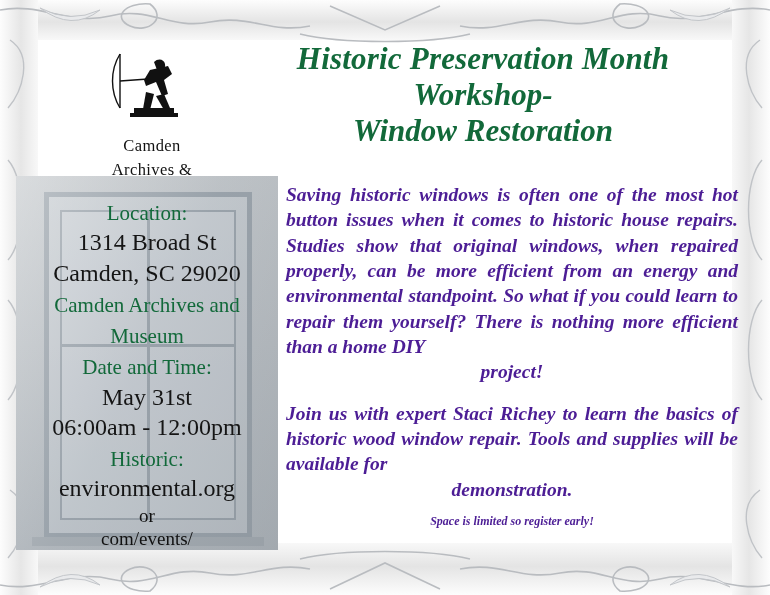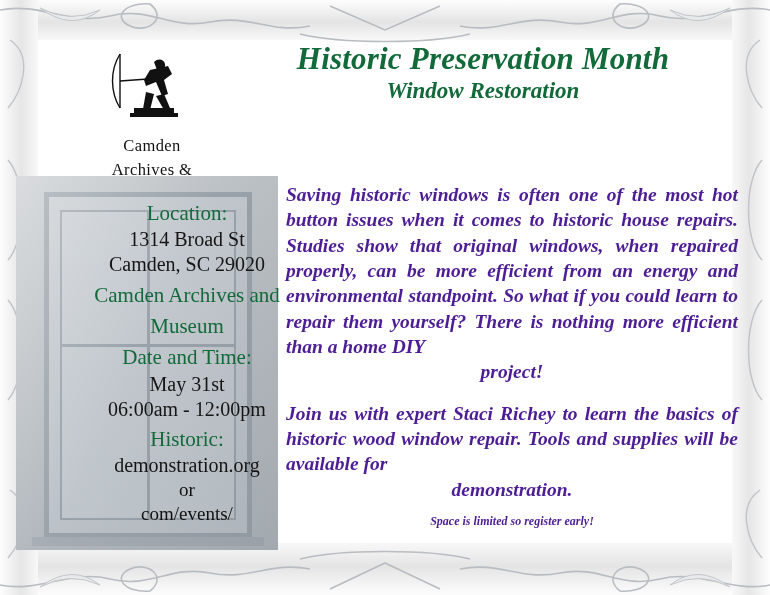--- a/index.html
+++ b/index.html
@@ -64,21 +64,21 @@
     top: 42px;
     width: 510px;
     text-align: center;
     color: #12693a;
     font-family: "Liberation Serif", serif;
     font-style: italic;
     font-weight: bold;
   }
   #title-line1 { font-size: 31px; line-height: 1.12; letter-spacing: .2px; }
   #title-line2 { font-size: 31px; line-height: 1.18; }
-  #title-line3 { font-size: 23px; line-height: 1.18; }
+  #title-line3 { font-size: 31px; line-height: 1.18; }
 
   
   #body-block {
     position: absolute;
     left: 286px;
     top: 182px;
     width: 452px;
     color: #4c1d95;
     font-family: "Liberation Serif", serif;
     font-style: italic;
@@ -125,31 +125,30 @@
   }
 
   #info-block {
     position: absolute;
     left: 16px;
     top: 196px;
     width: 262px;
     text-align: center;
     font-family: "Liberation Serif", serif;
     color: #111111;
-    padding-left: 40px;
   }
   .info-head {
     color: #12693a;
     font-size: 21px;
     line-height: 1.30;
     margin-top: 4px;
   }
   .info-line {
     color: #151515;
-    font-size: 20px;
+    font-size: 24px;
     line-height: 1.26;
   }
   .info-small { font-size: 19px; line-height: 1.22; }
   .info-or { font-size: 19px; line-height: 1.25; }
 </style>
 </head>
 <body>
 
 <div id="poster">
 
@@ -219,20 +218,21 @@
     </svg>
     <div id="logo-text">
       <div>Camden</div>
       <div>Archives &amp;</div>
       <div>Museum</div>
     </div>
   </div>
 
   <div id="title-block">
     <div id="title-line1">Historic Preservation Month</div>
+    <div id="title-line2">Workshop-</div>
     <div id="title-line3">Window Restoration</div>
   </div>
 
   <div id="body-block">
     <div id="para1">
       <span>Saving historic windows is often one of the most hot button issues when it comes to historic house repairs. Studies show that original windows, when repaired properly, can be more efficient from an energy and environmental standpoint. So what if you could learn to repair them yourself? There is nothing more efficient than a home DIY</span>
       <span class="lastline">project!</span>
     </div>
     <div id="para2">
       <span>Join us with expert Staci Richey to learn the basics of historic wood window repair. Tools and supplies will be available for</span>
@@ -253,18 +253,18 @@
   <div id="info-block">
     <div class="info-head">Location:</div>
     <div class="info-line">1314 Broad St</div>
     <div class="info-line">Camden, SC 29020</div>
     <div class="info-head">Camden Archives and</div>
     <div class="info-head">Museum</div>
     <div class="info-head">Date and Time:</div>
     <div class="info-line">May 31st</div>
     <div class="info-line">06:00am - 12:00pm</div>
     <div class="info-head">Historic:</div>
-    <div class="info-line">demonstration.org</div>
+    <div class="info-line">environmental.org</div>
     <div class="info-or">or</div>
     <div class="info-small">com/events/</div>
   </div>
 
 </div>
 
 </body></html>

